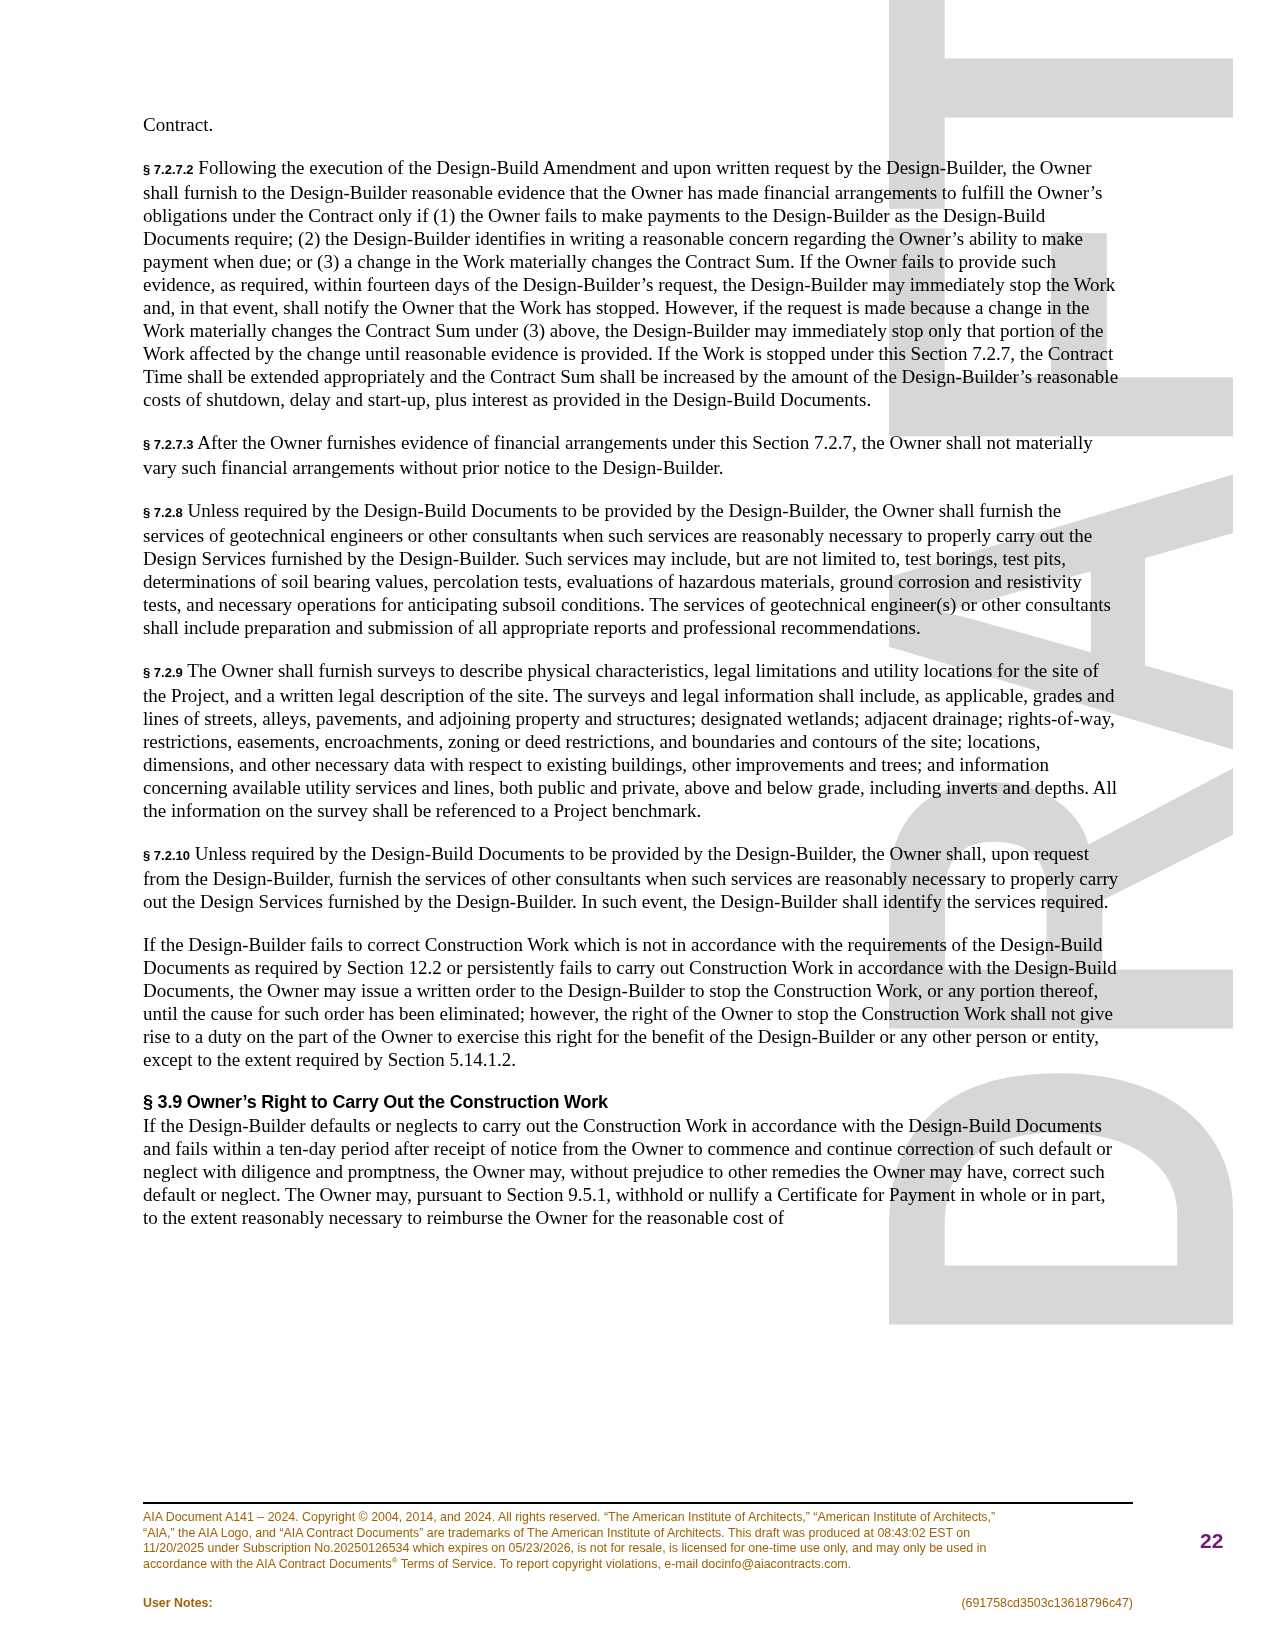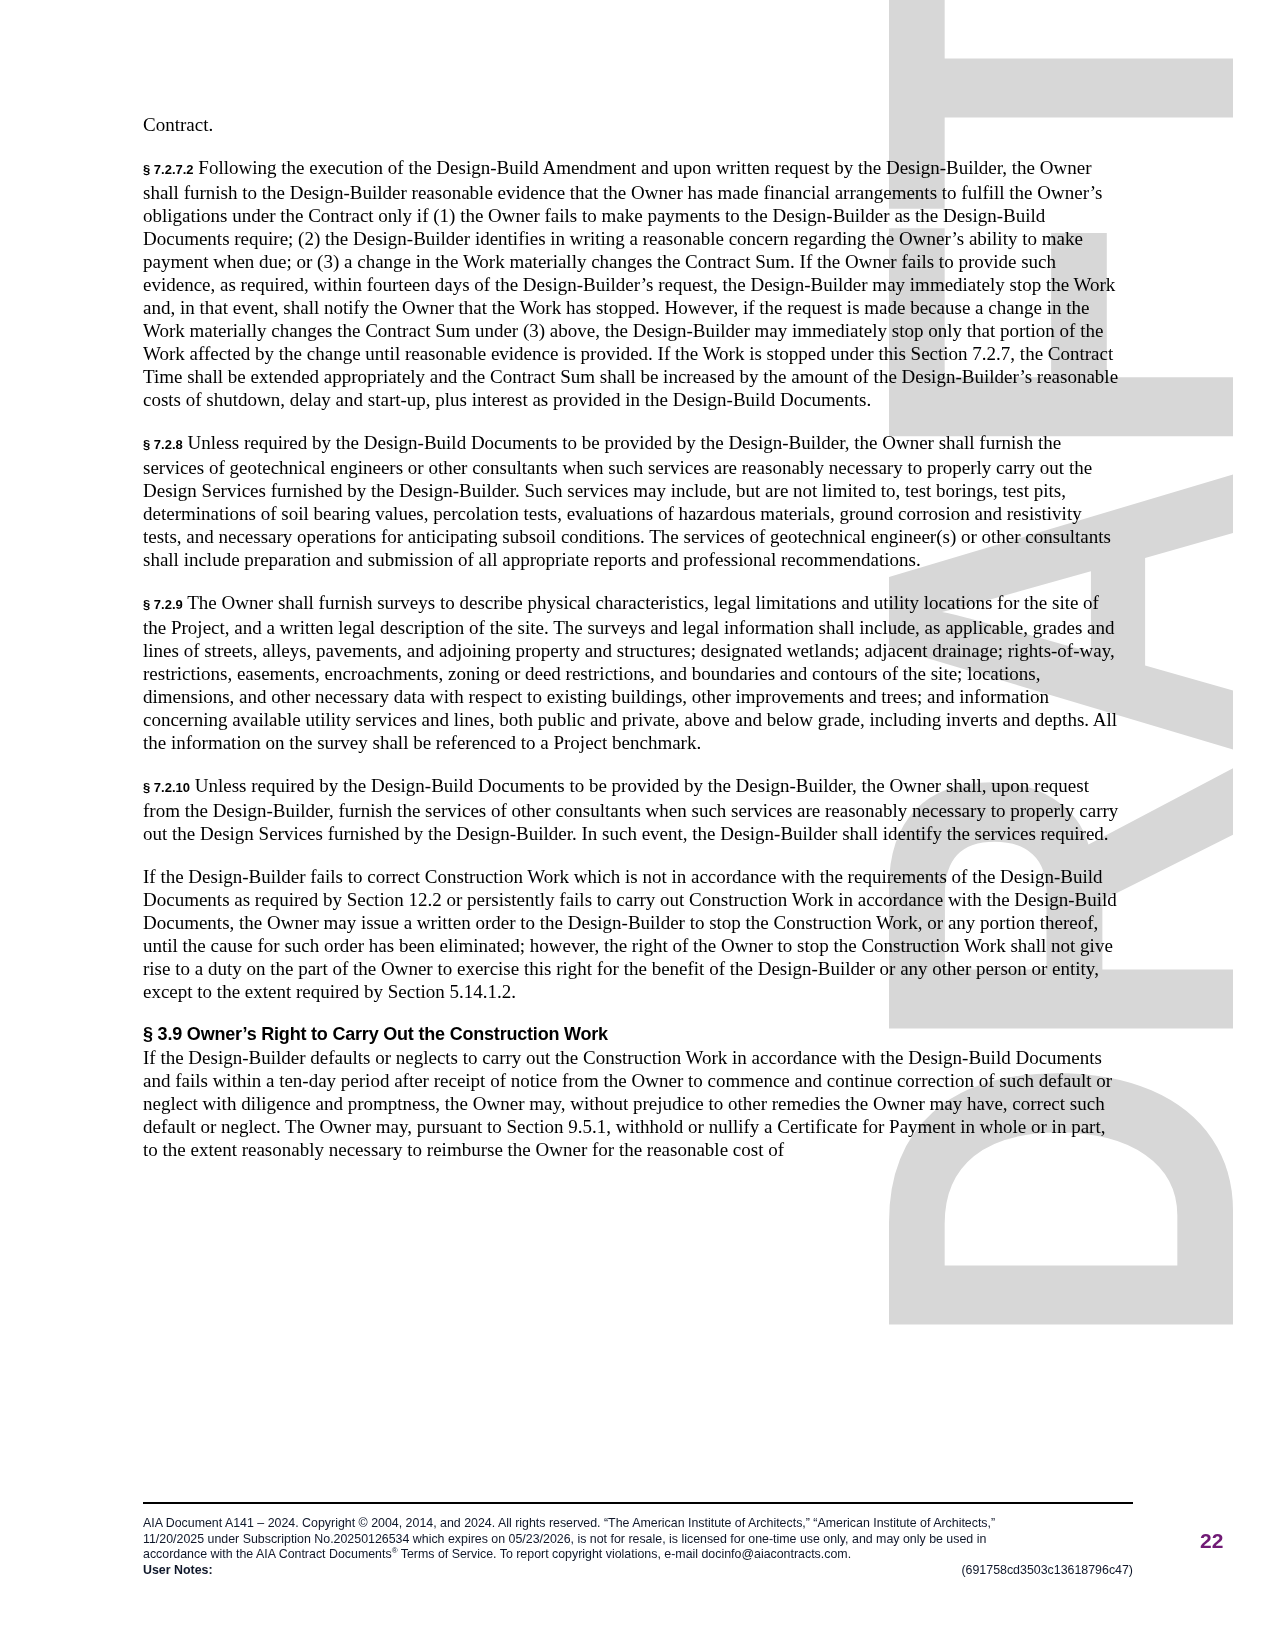--- a/index.html
+++ b/index.html
@@ -48,38 +48,38 @@
     font-weight:bold;
     font-size:18px;
     line-height:23px;
     letter-spacing:-0.2px;
   }
   .footer {
     position:absolute;
     left:143px; top:1502px;
     width:990px;
     border-top:2px solid #000;
-    padding-top:12px;
+    padding-top:6px;
     font-family:"Liberation Sans", sans-serif;
     font-size:12.4px;
     line-height:15.6px;
-    color:#0f172a;
+    color:#a16207;
     z-index:1;
   }
   .footer .reg {
     font-size:8px;
     vertical-align:super;
     line-height:0;
   }
   .usernotes-row {
     display:flex;
     justify-content:space-between;
     align-items:baseline;
   }
-  .usernotes-label { font-weight:bold; }
+  .usernotes-label { font-weight:bold;margin-top:24px; }
   .page-number {
     position:absolute;
     left:1200px; top:1529px;
     font-family:"Liberation Sans", sans-serif;
     font-weight:bold;
     font-size:21px;
     color:#701a75;
     z-index:1;
   }
 </style>
@@ -88,20 +88,21 @@
 
 <div class="page">
 
   <div class="watermark">DRAFT</div>
 
   <div class="content">
     <p>Contract.</p>
 
     <p><span class="sec-label">§ 7.2.7.2</span> <span>Following the execution of the Design-Build Amendment and upon written request by the Design-Builder, the Owner shall furnish to the Design-Builder reasonable evidence that the Owner has made financial arrangements to fulfill the Owner’s obligations under the Contract only if (1) the Owner fails to make payments to the Design-Builder as the Design-Build Documents require; (2) the Design-Builder identifies in writing a reasonable concern regarding the Owner’s ability to make payment when due; or (3) a change in the Work materially changes the Contract Sum. If the Owner fails to provide such evidence, as required, within fourteen days of the Design-Builder’s request, the Design-Builder may immediately stop the Work and, in that event, shall notify the Owner that the Work has stopped. However, if the request is made because a change in the Work materially changes the Contract Sum under (3) above, the Design-Builder may immediately stop only that portion of the Work affected by the change until reasonable evidence is provided. If the Work is stopped under this Section 7.2.7, the Contract Time shall be extended appropriately and the Contract Sum shall be increased by the amount of the Design-Builder’s reasonable costs of shutdown, delay and start-up, plus interest as provided in the Design-Build Documents.</span></p>
 
+    <p><span class="sec-label">§ 7.2.7.3</span> <span>After the Owner furnishes evidence of financial arrangements under this Section 7.2.7, the Owner shall not materially vary such financial arrangements without prior notice to the Design-Builder.</span></p>
 
 
     <p><span class="sec-label">§ 7.2.8</span> <span>Unless required by the Design-Build Documents to be provided by the Design-Builder, the Owner shall furnish the services of geotechnical engineers or other consultants when such services are reasonably necessary to properly carry out the Design Services furnished by the Design-Builder. Such services may include, but are not limited to, test borings, test pits, determinations of soil bearing values, percolation tests, evaluations of hazardous materials, ground corrosion and resistivity tests, and necessary operations for anticipating subsoil conditions. The services of geotechnical engineer(s) or other consultants shall include preparation and submission of all appropriate reports and professional recommendations.</span></p>
 
     <p><span class="sec-label">§ 7.2.9</span> <span>The Owner shall furnish surveys to describe physical characteristics, legal limitations and utility locations for the site of the Project, and a written legal description of the site. The surveys and legal information shall include, as applicable, grades and lines of streets, alleys, pavements, and adjoining property and structures; designated wetlands; adjacent drainage; rights-of-way, restrictions, easements, encroachments, zoning or deed restrictions, and boundaries and contours of the site; locations, dimensions, and other necessary data with respect to existing buildings, other improvements and trees; and information concerning available utility services and lines, both public and private, above and below grade, including inverts and depths. All the information on the survey shall be referenced to a Project benchmark.</span></p>
 
     <p><span class="sec-label">§ 7.2.10</span> <span>Unless required by the Design-Build Documents to be provided by the Design-Builder, the Owner shall, upon request from the Design-Builder, furnish the services of other consultants when such services are reasonably necessary to properly carry out the Design Services furnished by the Design-Builder. In such event, the Design-Builder shall identify the services required.</span></p>
 
 
     <div>
@@ -109,20 +110,21 @@
     </div>
 
     <div>
       <h3 class="sec-heading">§ 3.9 Owner’s Right to Carry Out the Construction Work</h3>
       <p>If the Design-Builder defaults or neglects to carry out the Construction Work in accordance with the Design-Build Documents and fails within a ten-day period after receipt of notice from the Owner to commence and continue correction of such default or neglect with diligence and promptness, the Owner may, without prejudice to other remedies the Owner may have, correct such default or neglect. The Owner may, pursuant to Section 9.5.1, withhold or nullify a Certificate for Payment in whole or in part, to the extent reasonably necessary to reimburse the Owner for the reasonable cost of</p>
     </div>
   </div>
 
   <div class="footer">
     <div>AIA Document A141 – 2024. Copyright © 2004, 2014, and 2024. All rights reserved. “The American Institute of Architects,” “American Institute of Architects,”</div>
+    <div>“AIA,” the AIA Logo, and “AIA Contract Documents” are trademarks of The American Institute of Architects. This draft was produced at 08:43:02 EST on</div>
     <div>11/20/2025 under Subscription No.20250126534 which expires on 05/23/2026, is not for resale, is licensed for one-time use only, and may only be used in</div>
     <div><span>accordance with the AIA Contract Documents</span><span class="reg">®</span><span> Terms of Service. To report copyright violations, e-mail docinfo@aiacontracts.com.</span></div>
     <div class="usernotes-row">
       <span class="usernotes-label">User Notes:</span>
       <span>(691758cd3503c13618796c47)</span>
     </div>
   </div>
 
   <div class="page-number">22</div>
 

